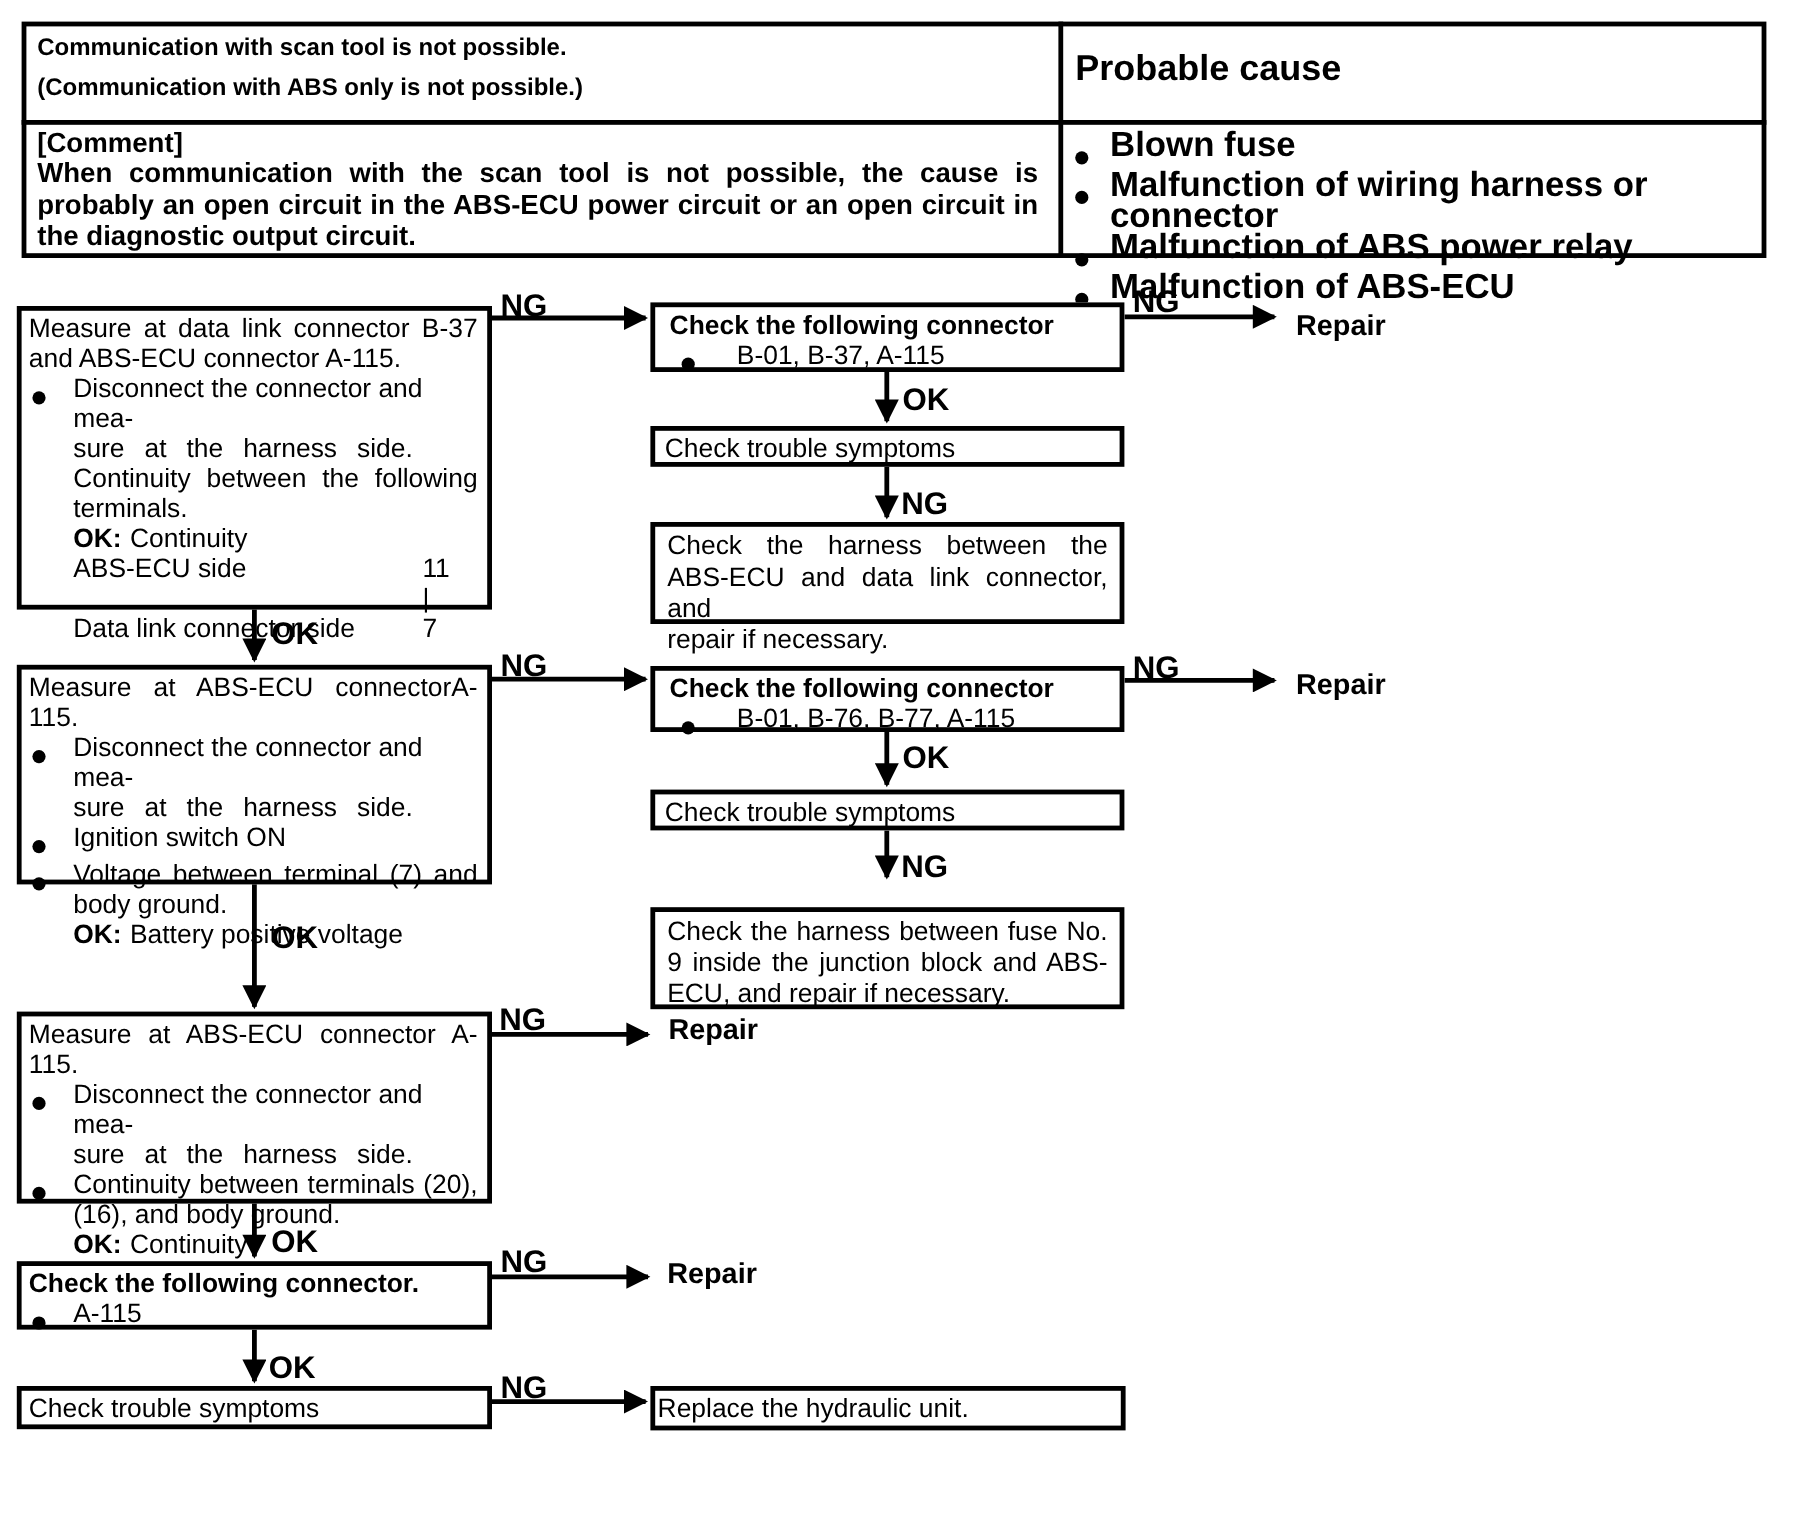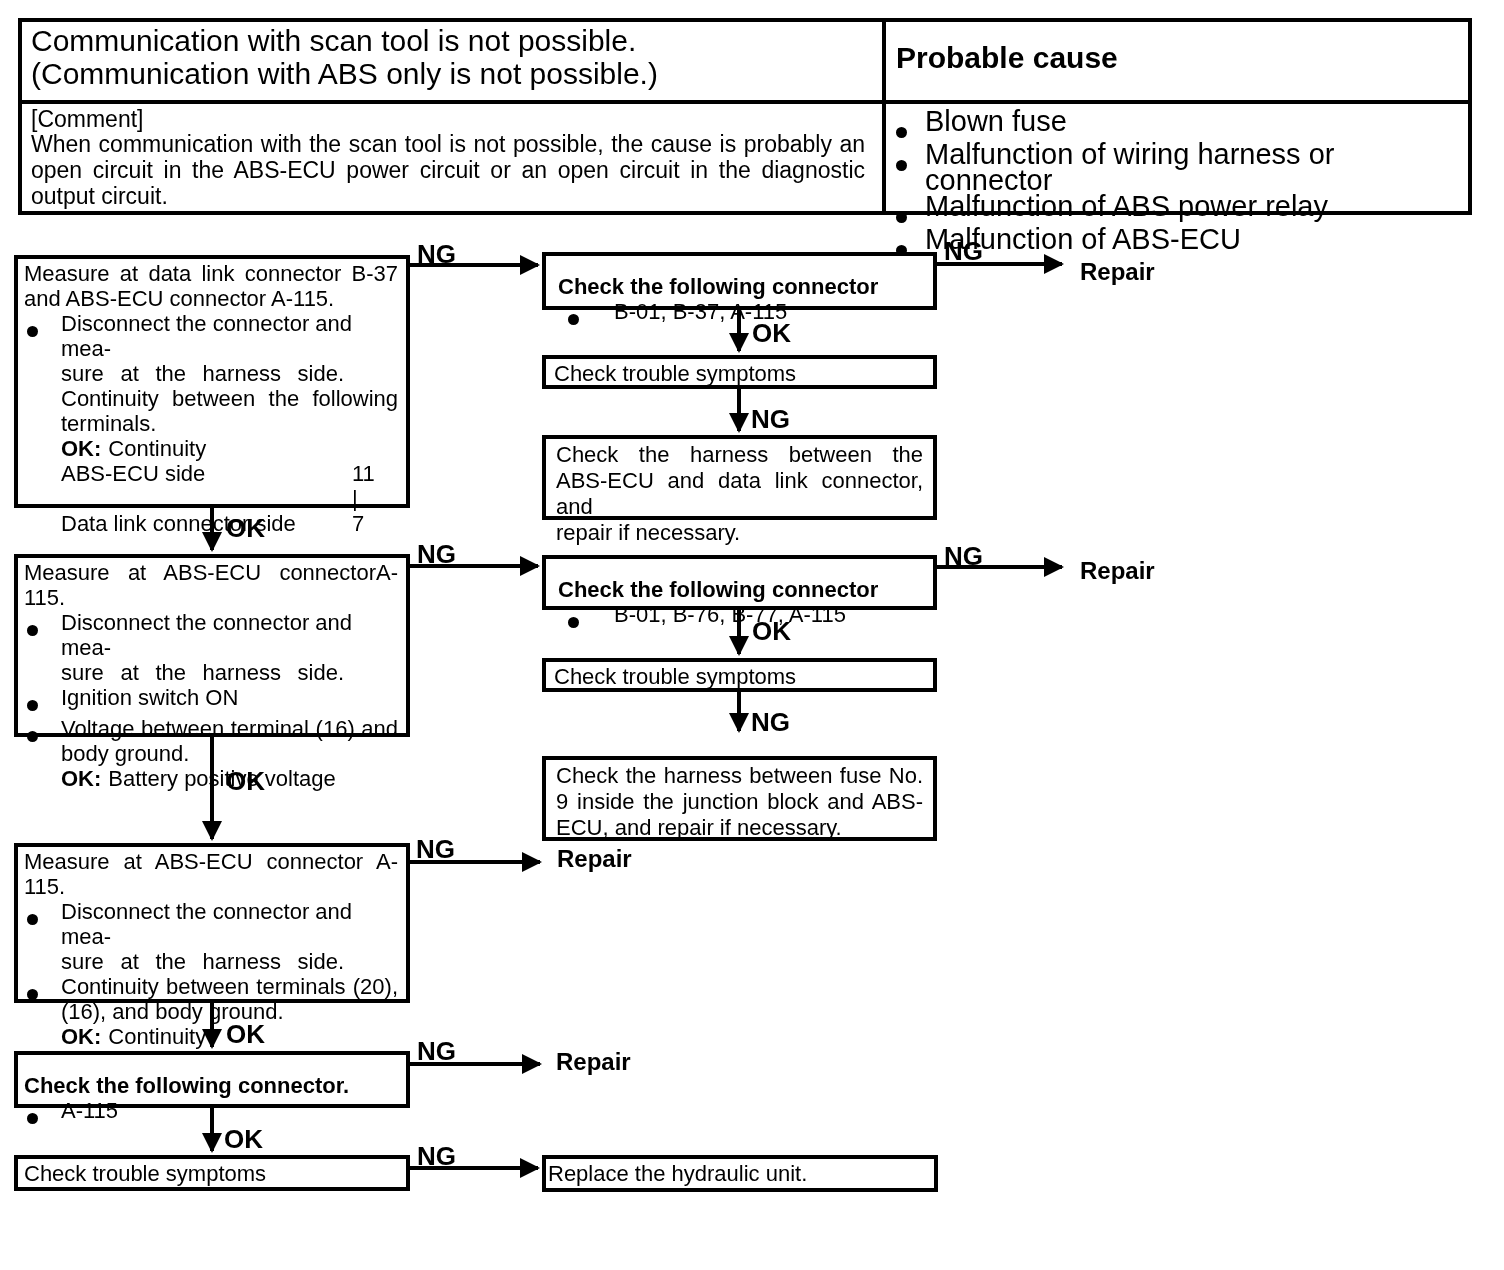--- a/index.html
+++ b/index.html
@@ -1,24 +1,24 @@
 <!DOCTYPE html>
 <html><head>
 <meta charset="utf-8">
 <style>
   html,body{margin:0;padding:0;background:#fff;}
   .page{position:relative;width:1504px;height:1270px;background:#ffffff;
         font-family:"Liberation Sans","DejaVu Sans",sans-serif;color:#000;overflow:hidden;}
-  .abs{position:absolute;}
-  .b{font-weight:700;margin-top:16px;}
+  .abs{position:absolute;font-weight:bold;}
+  .b{font-weight:700;}
   
   .hdr-outer{position:absolute;left:18px;top:18px;width:1454px;height:197px;border:4px solid #000;box-sizing:border-box;}
   .vdiv{position:absolute;left:882px;top:18px;width:4px;height:197px;background:#000;}
   .hdiv{position:absolute;left:18px;top:100px;width:1454px;height:4px;background:#000;}
-  .ptitle{font-size:30px;line-height:33px;font-weight:400;white-space:nowrap;}
+  .ptitle{font-size:20px;line-height:33px;font-weight:700;white-space:nowrap;}
   .pcause{font-size:30px;font-weight:700;line-height:1;}
   .cmt-tag{font-size:23px;line-height:26px;}
   .cmt{font-size:23px;line-height:26px;width:834px;text-align:justify;}
   .cause-row{display:flex;font-size:29px;line-height:26px;}
   .cause-row .marker{width:29px;flex:none;padding-top:7px;}
   .dot{display:inline-block;width:11px;height:11px;border-radius:50%;background:#000;}
   
   .fb{position:absolute;border:4px solid #000;box-sizing:border-box;background:#fff;
       font-size:22px;line-height:25px;padding:2px 8px 0 6px;}
   .fb.mid{padding:2px 10px 0 12px;}
@@ -159,21 +159,21 @@
     </div>
     <div class="li">
       <span class="marker"><span class="dot"></span></span>
       <div class="li-txt">
           <div>Ignition switch ON</div>
         </div>
     </div>
     <div class="li">
       <span class="marker"><span class="dot"></span></span>
       <div class="li-txt">
-        <div class="jfull">Voltage between terminal (16) and</div>
+        <div class="jfull">Voltage between terminal (7) and</div>
         <div>body ground.</div>
         <div><span class="b okgap">OK:</span><span>Battery positive voltage</span></div>
       </div>
     </div>
   </div>
 
   <div class="fb" style="left:14px;top:843px;width:396px;height:160px;">
     <div class="jfull">Measure at ABS-ECU connector A-115.</div>
     <div class="li">
       <span class="marker"><span class="dot"></span></span>

